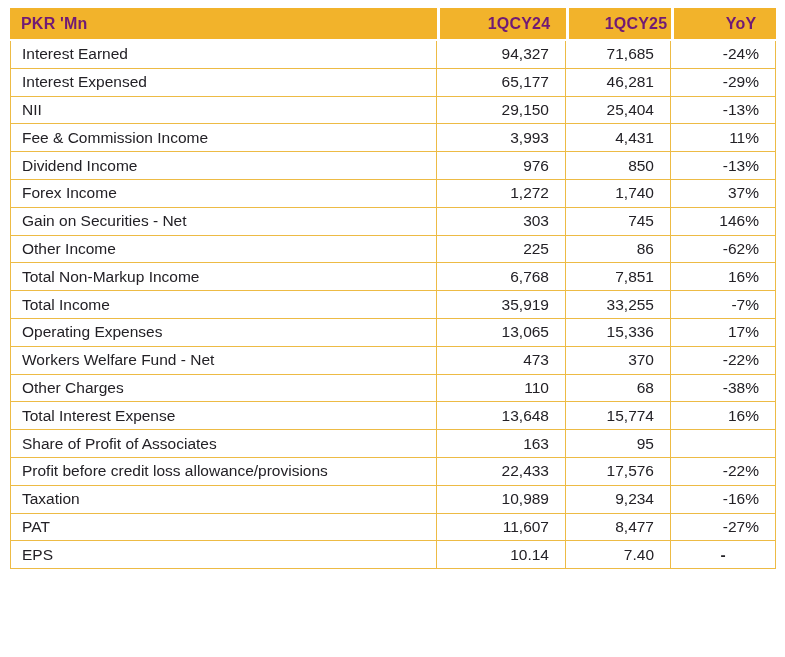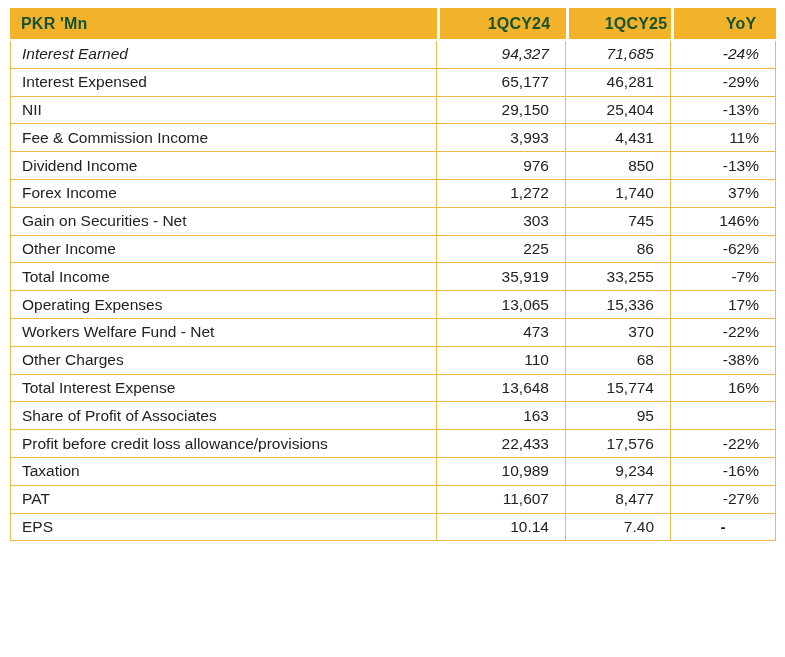--- a/index.html
+++ b/index.html
@@ -22,21 +22,21 @@
     width: 766px;
     table-layout: fixed;
   }
   col.c-label { width: 427px; }
   col.c-24    { width: 129px; }
   col.c-25    { width: 105px; }
   col.c-yoy   { width: 105px; }
 
   thead th {
     background: #F2B32B;
-    color: #14532d;
+    color: #701a75;
     font-weight: bold;
     font-size: 16px;
     height: 31px;
     text-align: center;
     vertical-align: middle;
     padding: 0;
     letter-spacing: 0.2px;
   }
   thead th + th { border-left: 3px solid #ffffff; padding-left: 32px; }
   thead th.h-label {
@@ -50,21 +50,21 @@
     font-size: 15.5px;
     height: 26.8px;
     vertical-align: middle;
     padding: 0;
     border-bottom: 1.5px solid #EDBB45;
     border-right: 1.5px solid #EDBB45;
     white-space: nowrap;
     overflow: hidden;
   }
   tbody tr td:first-child { border-left: 1.5px solid #EDBB45; }
-  tbody tr:first-child td { border-top: none; font-style: italic; }
+  tbody tr:first-child td { border-top: none; }
 
   td.label {
     text-align: left;
     padding-left: 11px;
   }
   td.num {
     text-align: right;
     padding-right: 16px;
   }
   td.center {
@@ -144,20 +144,26 @@
     <td class="num">146%</td>
   </tr>
 
   <tr>
     <td class="label">Other Income</td>
     <td class="num">225</td>
     <td class="num">86</td>
     <td class="num">-62%</td>
   </tr>
 
+  <tr>
+    <td class="label">Total Non-Markup Income</td>
+    <td class="num">6,768</td>
+    <td class="num">7,851</td>
+    <td class="num">16%</td>
+  </tr>
 
   <tr>
     <td class="label">Total Income</td>
     <td class="num">35,919</td>
     <td class="num">33,255</td>
     <td class="num">-7%</td>
   </tr>
 
   <tr>
     <td class="label">Operating Expenses</td>

